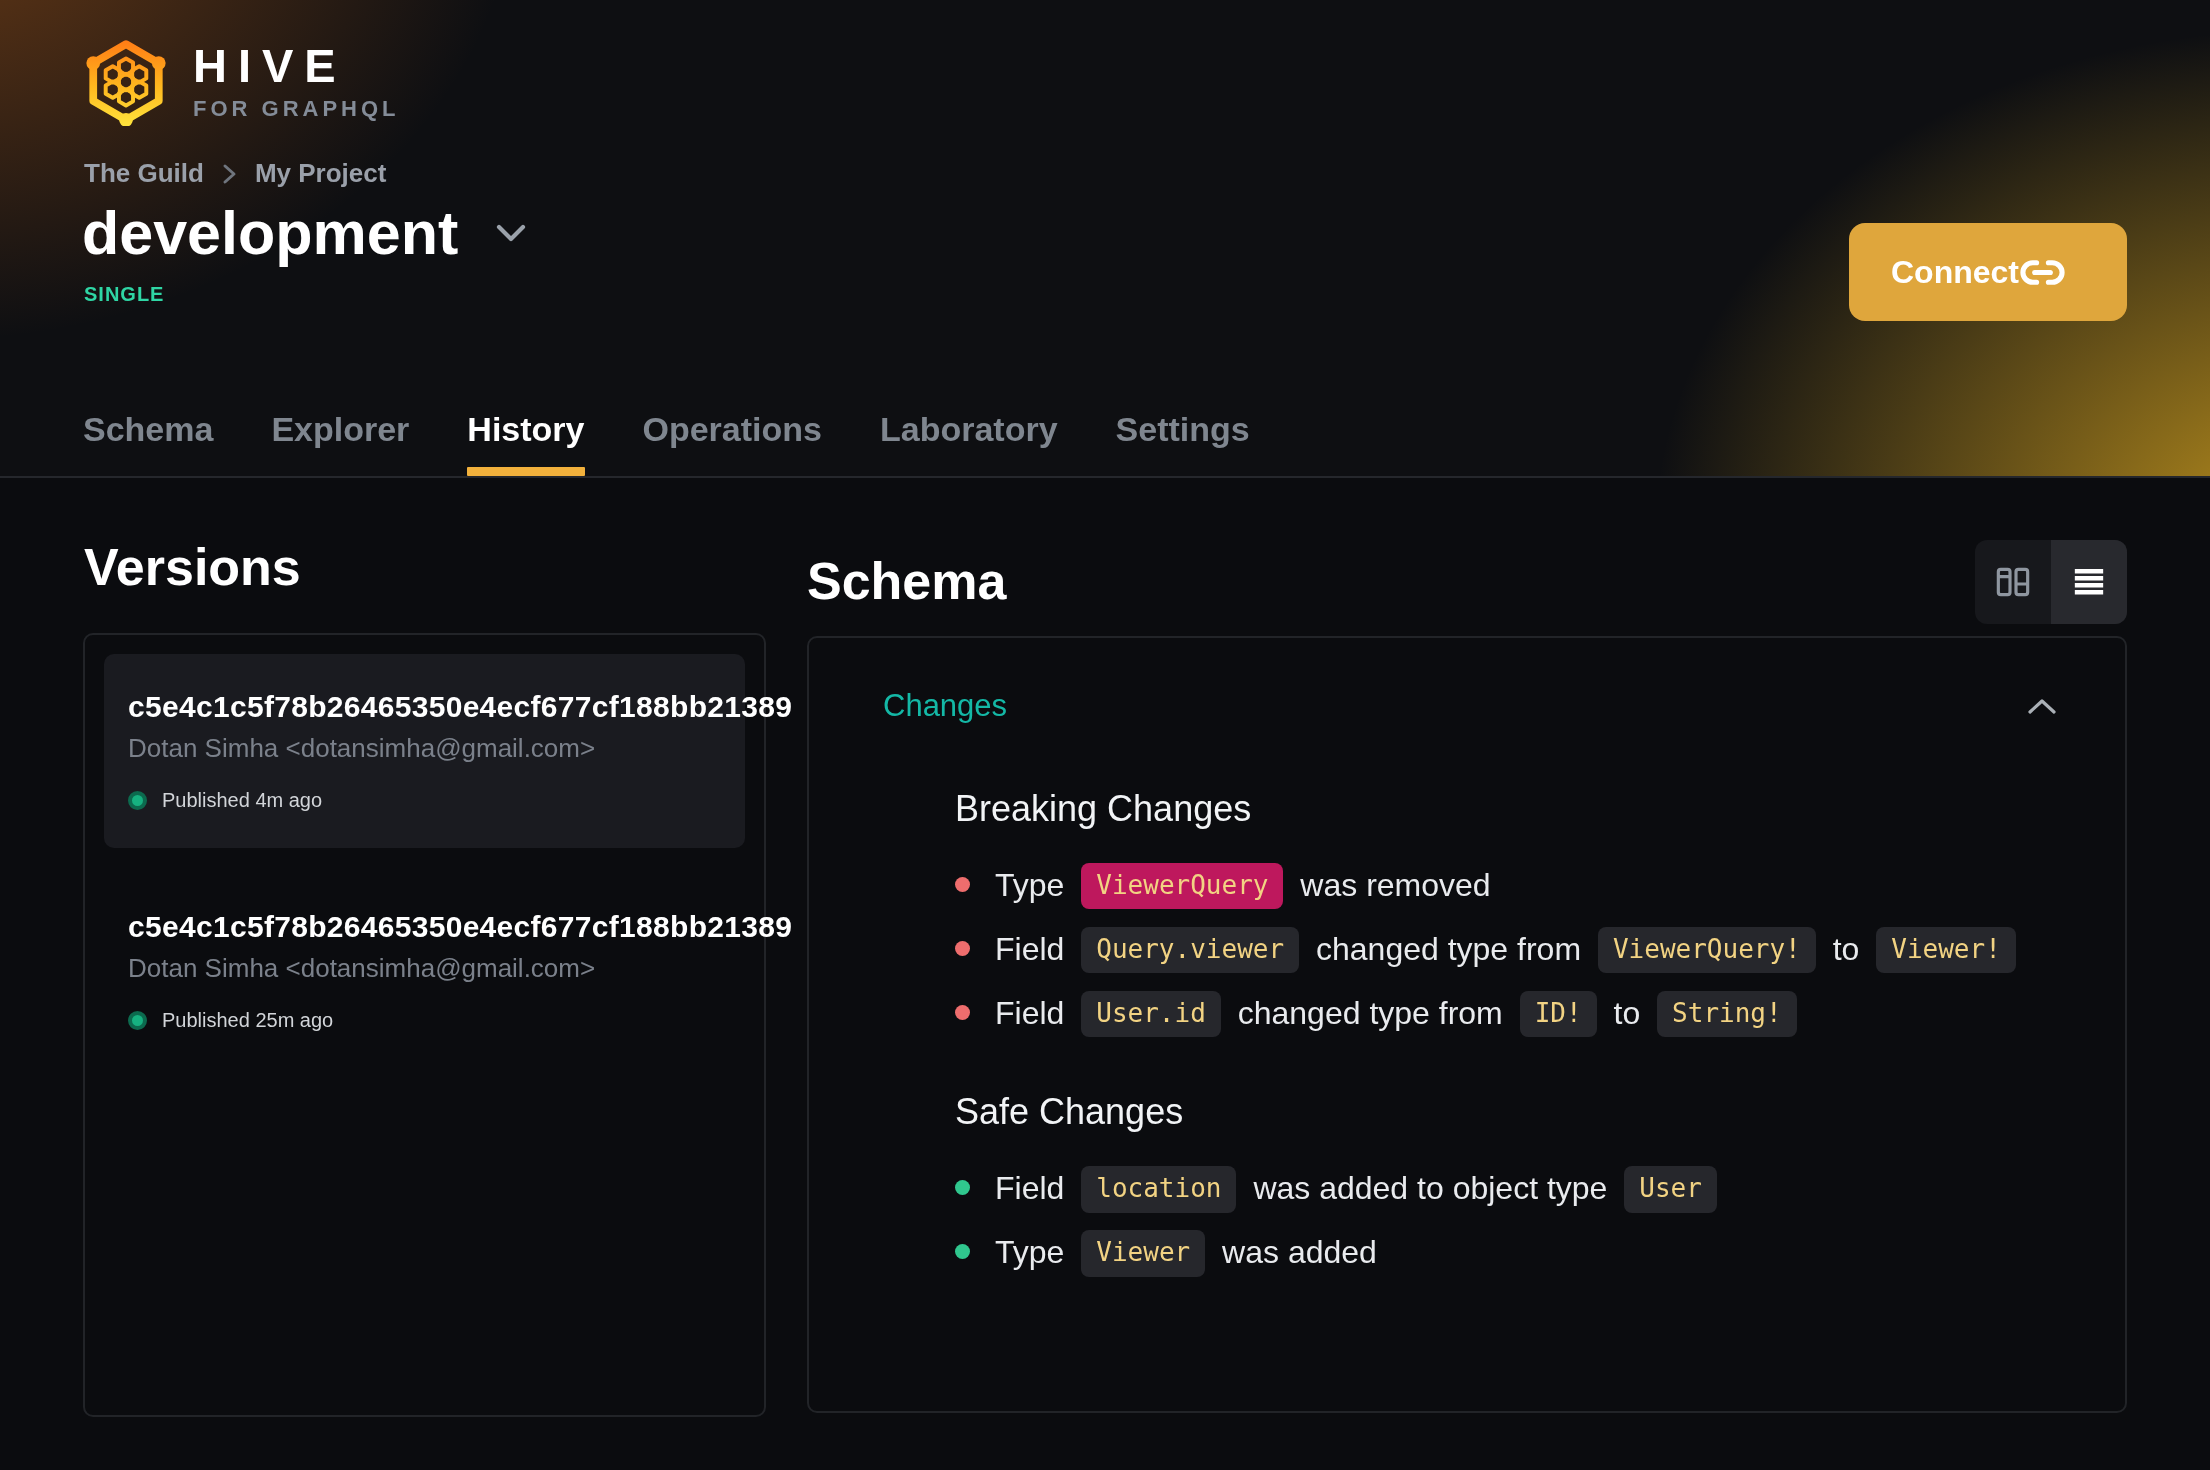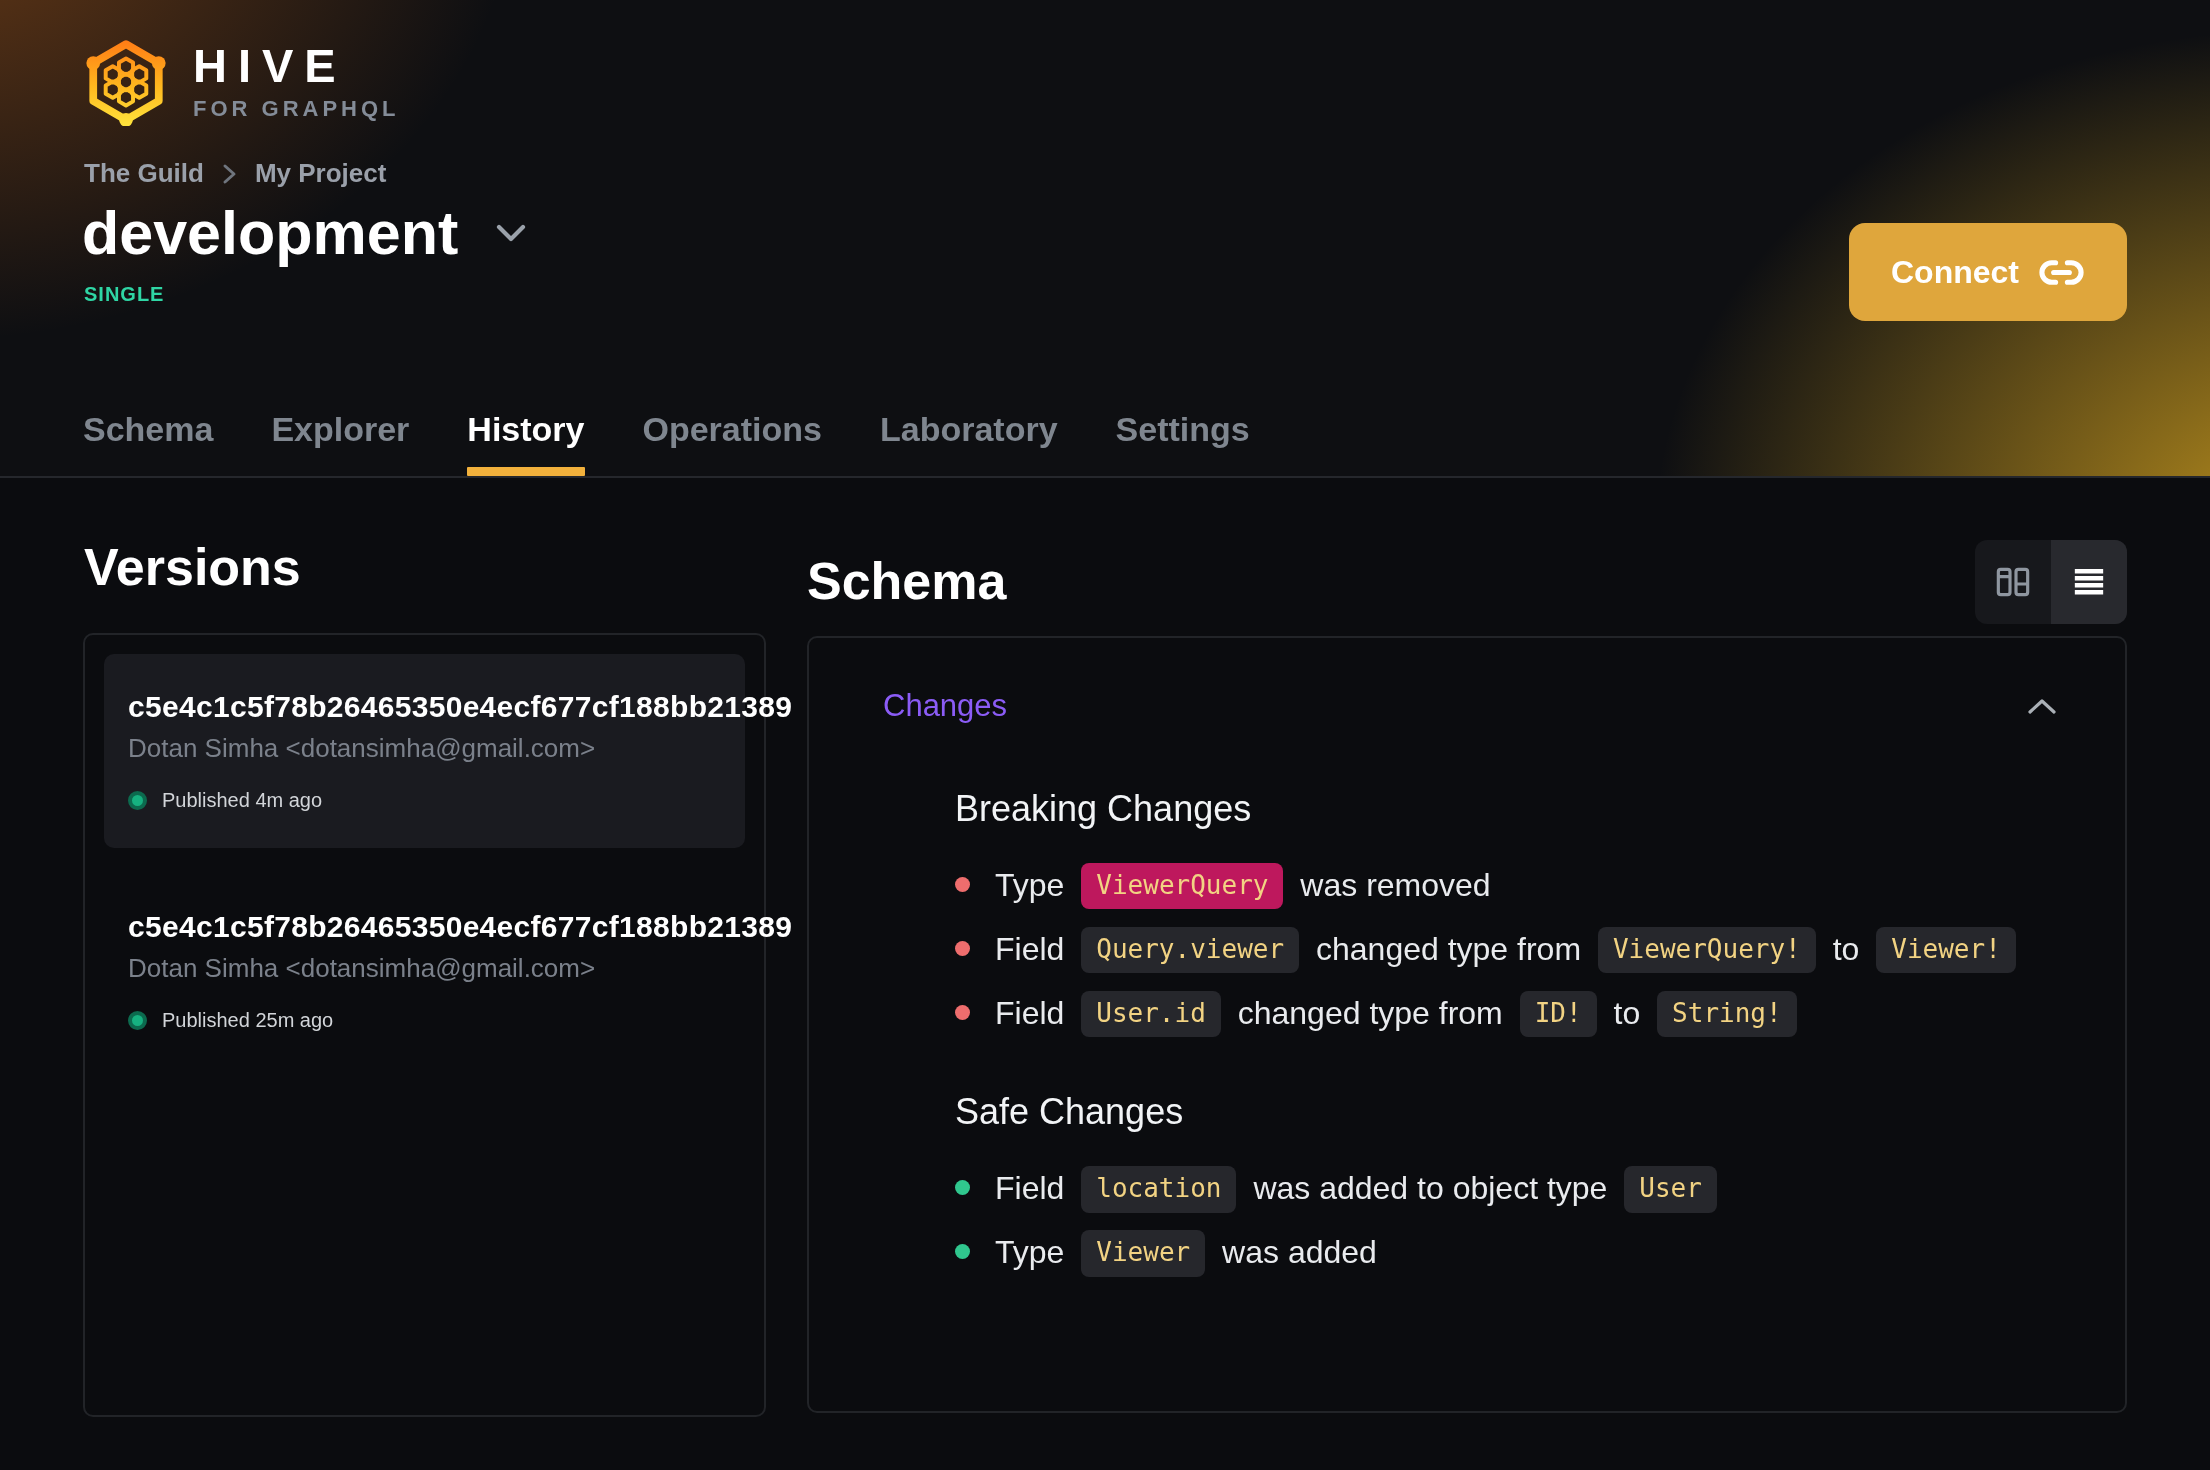--- a/index.html
+++ b/index.html
@@ -28,21 +28,21 @@
   .breadcrumb { position: absolute; top: 158px; left: 84px; display: flex; align-items: center; gap: 18px; font-size: 26px; color: #9aa0aa; font-weight: bold; }
   .breadcrumb .crumb { cursor: pointer; }
 
   .title-row { position: absolute; top: 200px; left: 82px; display: flex; align-items: center; gap: 38px; }
   .target-title { font-size: 61px; font-weight: 700; color: #fff; line-height: 1.1; }
   .badge-single { position: absolute; top: 283px; left: 84px; font-size: 20px; font-weight: 700; letter-spacing: 1px; }
 
   .connect-btn {
     position: absolute; top: 223px; right: 83px;
     width: 278px; height: 98px; border: none; border-radius: 16px;
-    display: flex; align-items: center; justify-content: space-between;
+    display: flex; align-items: center; 
     padding: 0 42px; cursor: pointer;
   }
   .connect-btn .label { color: #fff; font-size: 32px; font-weight: 700; font-family: "Liberation Sans", sans-serif; }
 
   .tabs { position: absolute; left: 83px; bottom: 0; display: flex; gap: 58px; }
   .tab {
     position: relative; font-size: 34px; font-weight: 700; color: #7f868f;
     padding-bottom: 26px; cursor: pointer; line-height: 1.2;
   }
   .tab.active { color: #ffffff; }
@@ -71,21 +71,21 @@
   .version-status { display: flex; align-items: center; gap: 15px; margin-top: 25px; font-size: 20px; color: #d2d5d9; }
   .status-dot { width: 19px; height: 19px; border-radius: 50%; background: #16b180; border: 4px solid #0c6a4e; flex: none; }
 
   .schema-head-row { display: flex; align-items: center; justify-content: space-between; margin-bottom: 12px; }
   .view-toggle { display: flex; background: #17181c; border-radius: 12px; overflow: hidden; height: 84px; }
   .view-toggle .seg { width: 76px; display: flex; align-items: center; justify-content: center; cursor: pointer; }
   .view-toggle .seg.active { background: #28292e; }
 
   .schema-panel { height: 777px; border: 2px solid #222428; border-radius: 10px; padding: 50px 68px 0 74px; }
   .changes-header { display: flex; align-items: center; justify-content: space-between; cursor: pointer; }
-  .changes-label { font-size: 31px; color: #8b5cf6; }
+  .changes-label { font-size: 31px; color: #14b8a6; }
 
   .changes-body { padding: 64px 0 0 72px; }
   .change-section h3 { font-size: 36px; font-weight: 500; color: #f2f4f6; margin: 0 0 30px 0; }
   .change-list { list-style: none; margin: 0 0 52px 0; font-size: 32px; color: #e9ebee; line-height: 1.62; }
   .change-section:last-child .change-list { margin-bottom: 0; }
   .change-item { margin-bottom: 12px; }
   .bullet-dot { display: inline-block; width: 15px; height: 15px; border-radius: 50%; margin-right: 25px; transform: translateY(-4px); background: var(--dot); }
   .chip {
     font-family: "DejaVu Sans Mono", monospace;
     display: inline-block; font-size: 26px; line-height: 1.05;

